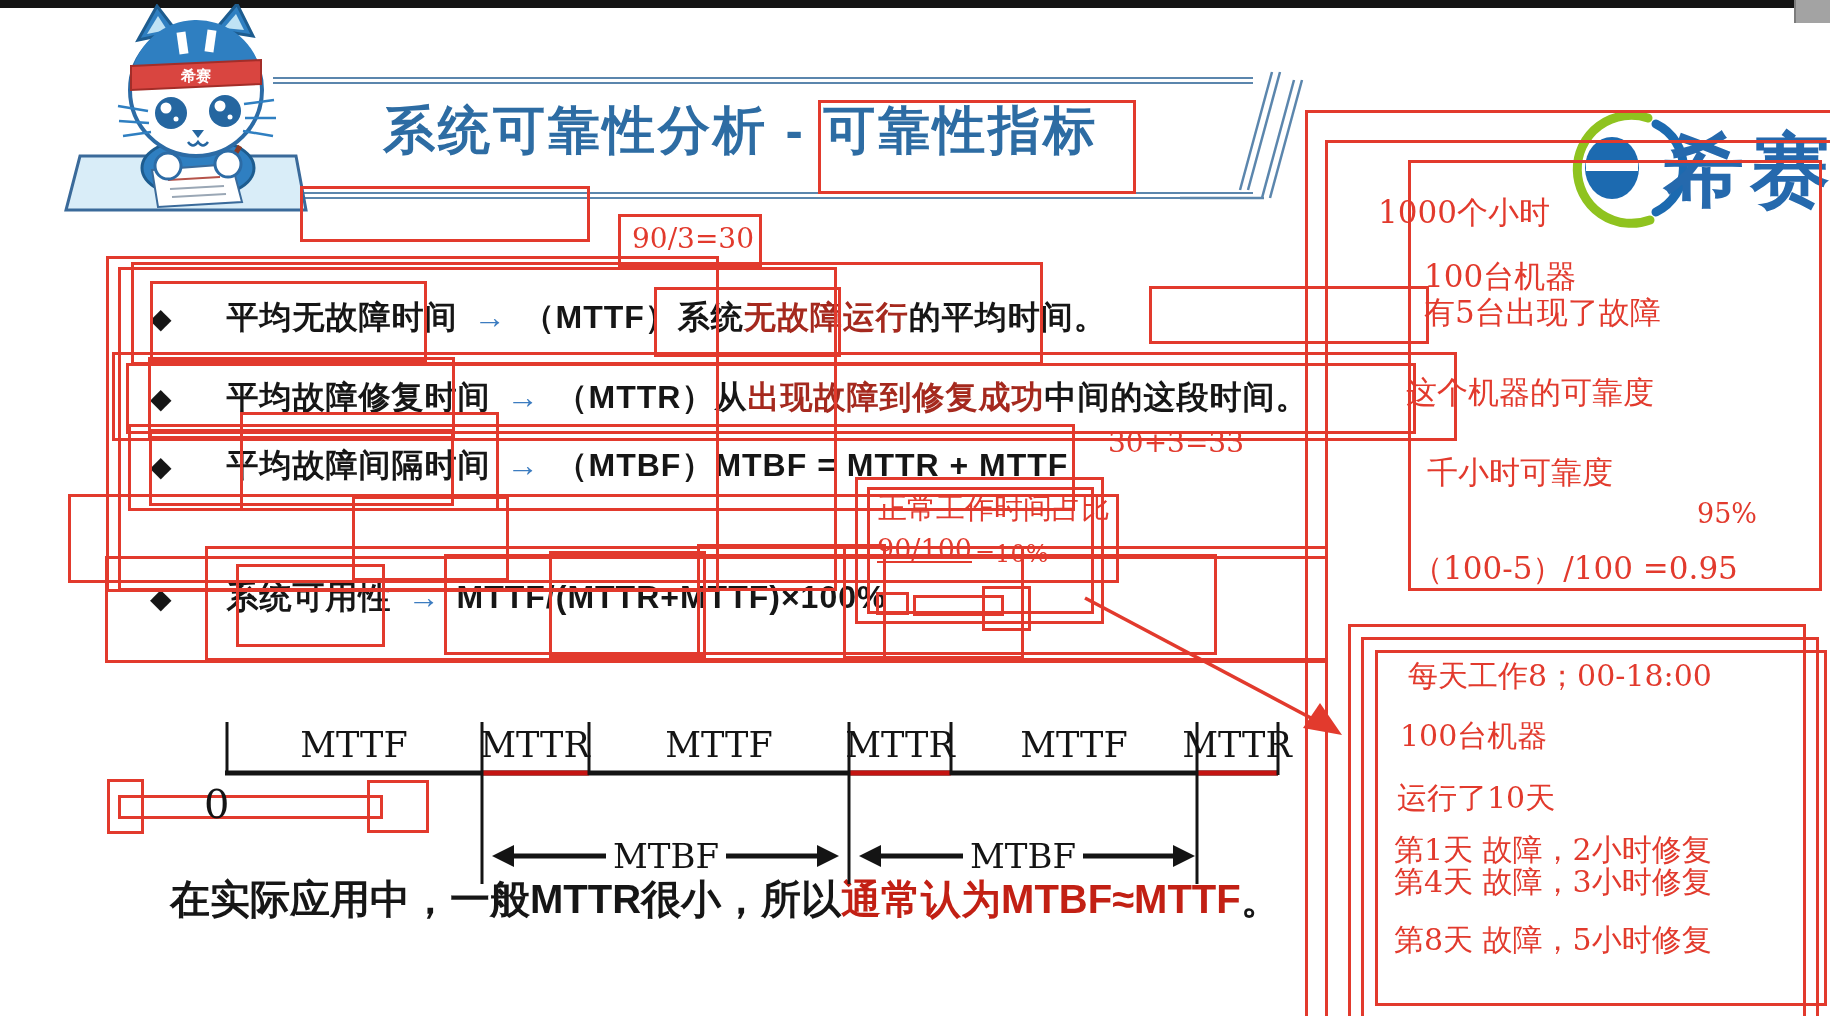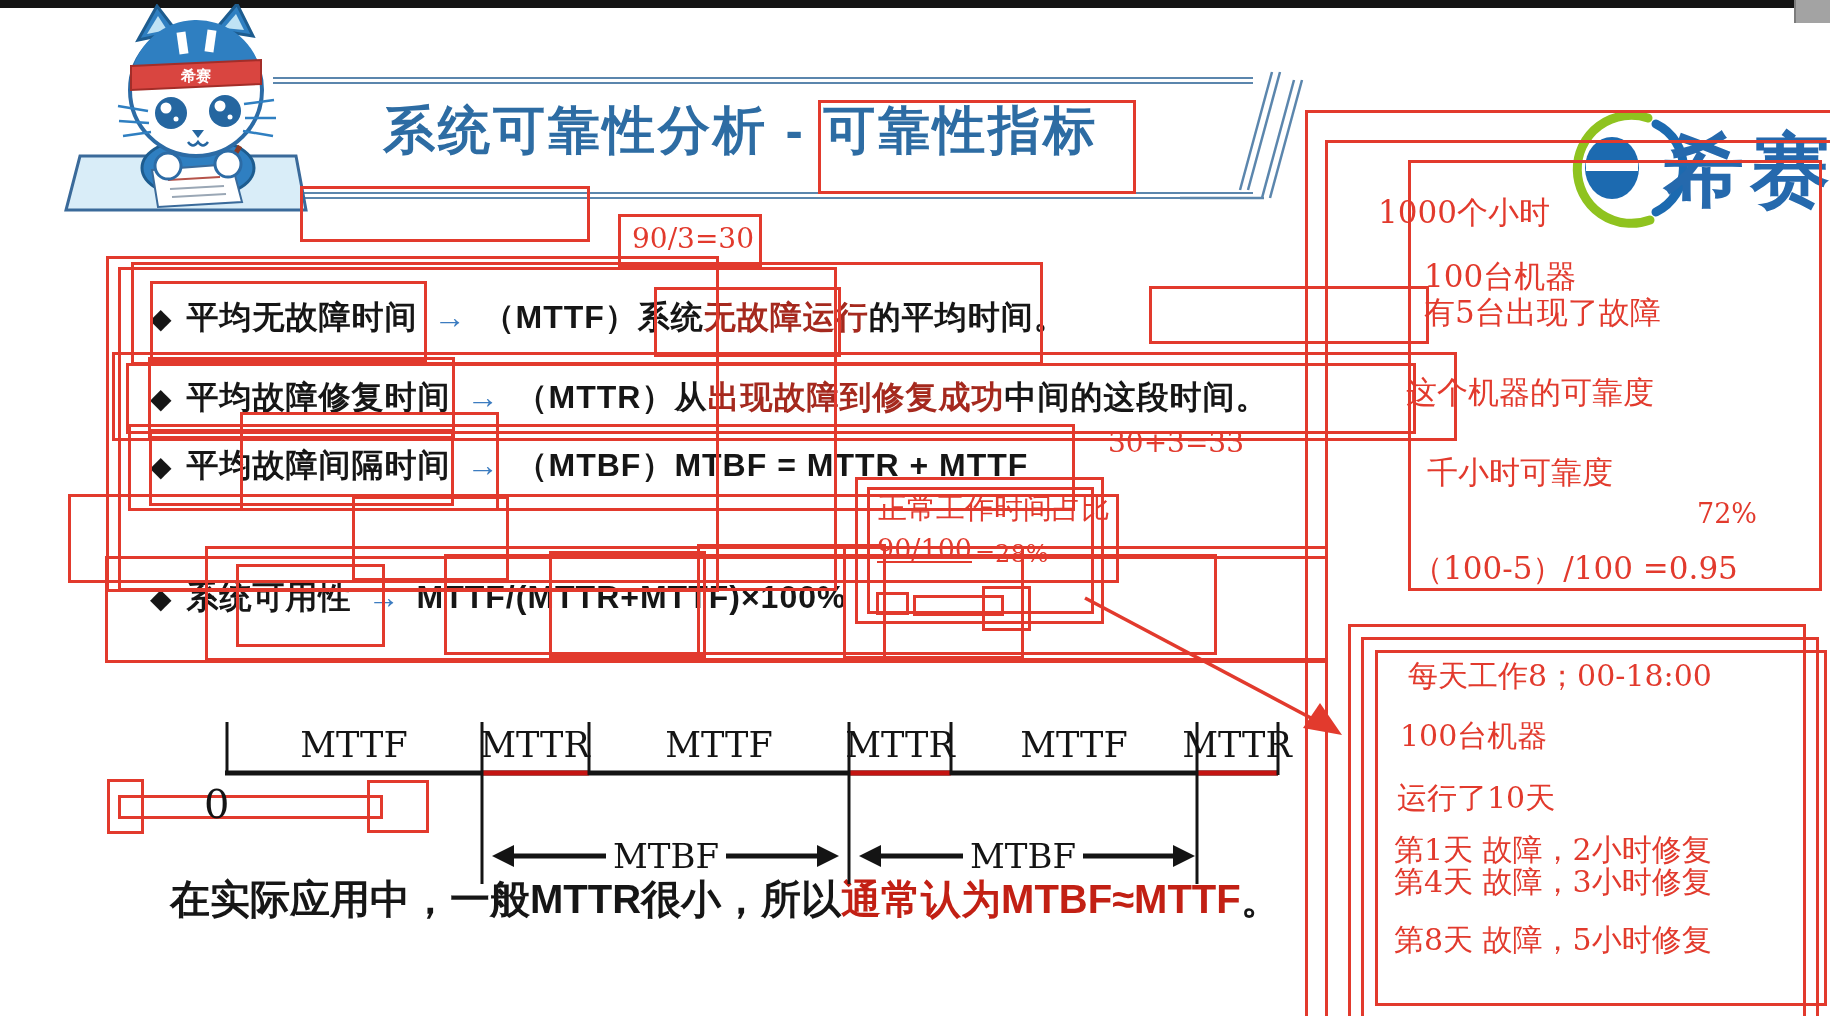--- a/index.html
+++ b/index.html
@@ -6,21 +6,21 @@
     --red:#e23a2d; --dkred:#a5291e; --blue:#2d6ca3; --arrow:#3c7cc0;
     --banner:#5b86ad; --ink:#161616; --tlred:#c41411;
   }
   html,body{margin:0;padding:0;background:#e9e9e9;}
   #canvas{position:relative;width:1830px;height:1016px;background:#ffffff;overflow:hidden;
     font-family:"Liberation Sans","DejaVu Sans",sans-serif;}
   .rb{position:absolute;border:3px solid var(--red);pointer-events:none;}
   .rnote{position:absolute;color:var(--red);font-family:"DejaVu Serif","Liberation Serif",serif;white-space:nowrap;}
   .bullet{position:absolute;font-size:32px;font-weight:700;color:var(--ink);white-space:nowrap;letter-spacing:1px;}
   .bullet .dia{margin-right:14px;font-size:28px;}
-  .bullet .blabel{margin-right:16px;}
+  .bullet .blabel{margin-right:16px;margin-left:40px;}
   .bullet .arr{color:var(--arrow);margin-right:16px;font-weight:700;}
   .bullet .hl{color:var(--dkred);}
   #title-banner{position:absolute;left:273px;top:77px;width:980px;height:108px;
     border-top:7px double var(--banner);border-bottom:7px double var(--banner);background:#fff;}
   #slide-title{position:absolute;left:374px;top:96px;font-size:52px;font-weight:700;color:var(--blue);
     letter-spacing:3px;white-space:nowrap;margin-left:9px;}
   #footer-note{position:absolute;left:170px;top:872px;font-size:40px;font-weight:700;color:var(--ink);white-space:nowrap;}
   #footer-note .hl{color:#c22014;}
   svg{position:absolute;pointer-events:none;}
   #top-bar{position:absolute;left:0;top:0;width:1830px;height:8px;background:#141414;}
@@ -106,29 +106,29 @@
   </div>
   <div class="bullet" style="left:150px;top:576px">
     <span class="dia">◆</span><span class="blabel">系统可用性</span><span class="arr">→</span><span>MTTF/(MTTR+MTTF)×100%</span><span class="hl"></span><span></span>
   </div>
 
   <div class="rnote" style="left:632px;top:222px;font-size:28px">90/3=30</div>
   <div class="rnote" style="left:1108px;top:426px;font-size:28px">30+3=33</div>
 
   <div class="rnote" style="left:878px;top:489px;font-size:29px">正常工作时间占比</div>
   <div class="rnote" style="left:877px;top:534px;font-size:27px;text-decoration:underline">90/100</div>
-  <div class="rnote" style="left:975px;top:540px;font-size:24px">=28%</div>
+  <div class="rnote" style="left:975px;top:540px;font-size:24px">=10%</div>
 
   <div>
     <div class="rnote p1line" style="left:1378px;top:192px">1000个小时</div>
     <div class="rnote p1line" style="left:1424px;top:256px">100台机器</div>
     <div class="rnote p1line" style="left:1424px;top:292px">有5台出现了故障</div>
     <div class="rnote p1line" style="left:1406px;top:372px">这个机器的可靠度</div>
     <div class="rnote p1line" style="left:1427px;top:452px">千小时可靠度</div>
-    <div class="rnote" style="left:1697px;top:498px;font-size:27px">72%</div>
+    <div class="rnote" style="left:1697px;top:498px;font-size:27px">95%</div>
     <div class="rnote p1line" style="left:1412px;top:548px">（100-5）/100  =0.95</div>
   </div>
 
   <div>
     <div class="rnote p2line" style="left:1408px;top:656px">每天工作8；00-18:00</div>
     <div class="rnote p2line" style="left:1400px;top:716px">100台机器</div>
     <div class="rnote p2line" style="left:1397px;top:778px">运行了10天</div>
     <div class="rnote p2line" style="left:1394px;top:830px">第1天 故障，2小时修复</div>
     <div class="rnote p2line" style="left:1394px;top:862px">第4天 故障，3小时修复</div>
     <div class="rnote p2line" style="left:1394px;top:920px">第8天 故障，5小时修复</div>

